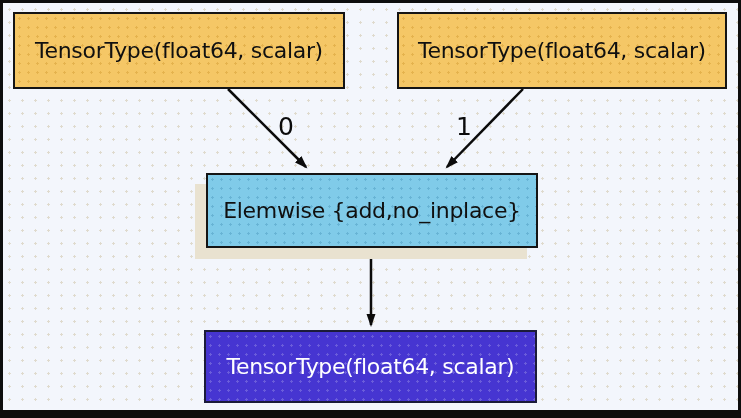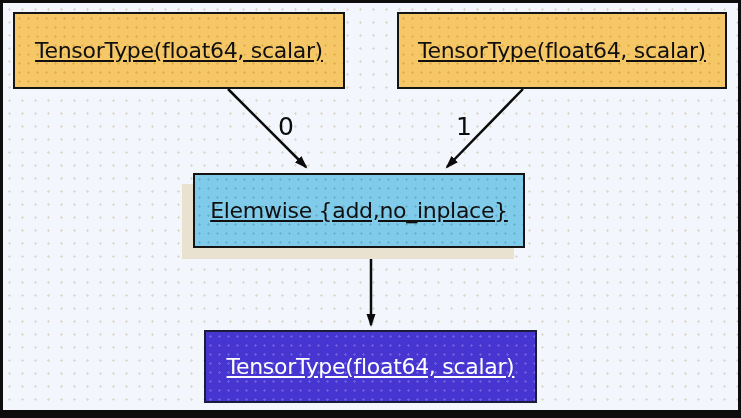--- a/index.html
+++ b/index.html
@@ -43,21 +43,20 @@
     position: absolute;
     box-sizing: border-box;
     border: 2px solid #141414;
     display: flex;
     align-items: center;
     justify-content: center;
     font-size: 22px;
     color: #101010;
     white-space: nowrap;
     letter-spacing: -0.3px;
-    text-decoration: underline;
   }
   .node-input {
     background-color: #f5c766;
     background-image: radial-gradient(circle, rgba(190,130,20,0.30) 1px, transparent 1.4px);
     background-size: 9px 9px;
   }
   .node-op {
     background-color: #80cbe9;
     background-image: radial-gradient(circle, rgba(30,110,150,0.25) 1px, transparent 1.4px);
     background-size: 9px 9px;
@@ -97,21 +96,21 @@
   </svg>
 
   <div class="node node-input" style="left:10px; top:9px; width:332px; height:77px;">
     <span class="node-label">TensorType(float64, scalar)</span>
   </div>
 
   <div class="node node-input" style="left:394px; top:9px; width:330px; height:77px;">
     <span class="node-label">TensorType(float64, scalar)</span>
   </div>
 
-  <div class="node node-op" style="left:190px; top:170px; width:332px; height:75px;">
+  <div class="node node-op" style="left:203px; top:170px; width:332px; height:75px;">
     <span class="node-label">Elemwise {add,no_inplace}</span>
   </div>
 
   <div class="node node-output" style="left:201px; top:327px; width:333px; height:73px;">
     <span class="node-label">TensorType(float64, scalar)</span>
   </div>
 
 </div>
 
 </body></html>

